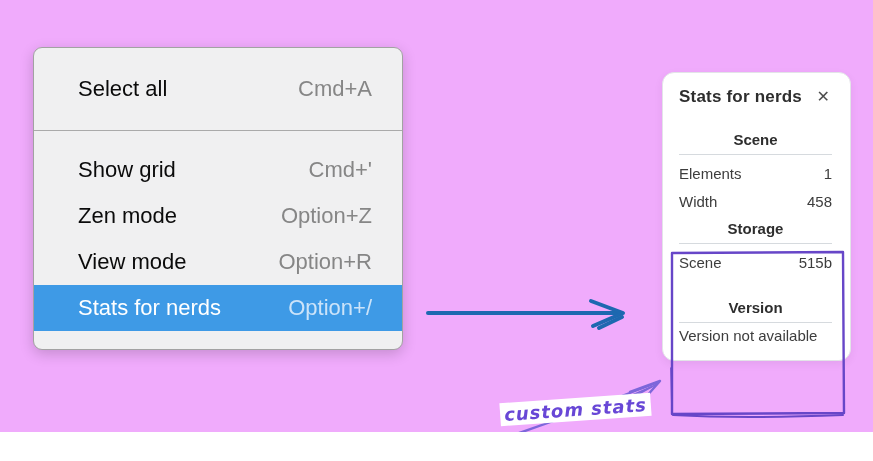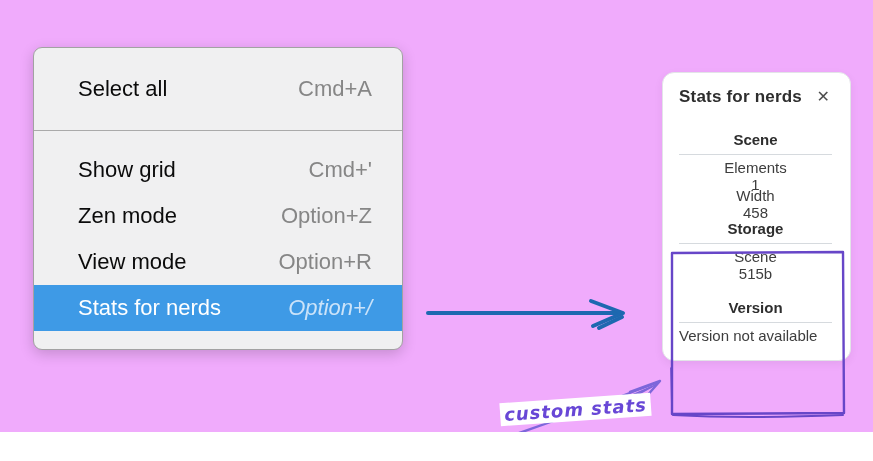--- a/index.html
+++ b/index.html
@@ -18,42 +18,42 @@
   }
   .menu-row {
     display:flex; justify-content:space-between; align-items:center;
     height:46px; padding:0 30px 0 44px; cursor:default;
   }
   .menu-row.first { height:82px; }
   .menu-divider { border-top:1.5px solid #aaaaaa; }
   .menu-group { padding:16px 0 18px;text-align:center; }
   .menu-shortcut { color:var(--menu_shortcut); }
   .menu-row.highlight { background:var(--menu_highlight); color:var(--menu_highlight_text); }
-  .menu-row.highlight .menu-shortcut { color:#cbe3f9;font-style:italic; }
+  .menu-row.highlight .menu-shortcut { color:#cbe3f9; }
 
   
   .blue-arrow { position:absolute; left:424px; top:297px; }
   .blue-arrow path { stroke:var(--arrow_blue); stroke-width:4; fill:none; stroke-linecap:round; stroke-linejoin:round; }
 
   
   .panel {
     position:absolute; left:662px; top:72px; width:189px;
     background:#ffffff; border:1px solid #e3e4e8; border-radius:12px;
     box-shadow:0 3px 10px rgba(0,0,0,0.06);
     padding:14px 18px 16px 16px; font-size:15px; color:#3d3d3d;
   }
   .panel-header { display:flex; justify-content:space-between; align-items:center; }
   .panel-title { font-weight:bold; font-size:17px; color:#2e2e2e; letter-spacing:0.2px; }
   .panel-close { font-size:16px; color:#4e4e4e; cursor:pointer; line-height:1; padding:2px; }
   .section-heading { text-align:center; font-weight:bold; color:#2e2e2e; font-size:15px; }
   .sec-scene .section-heading { margin-top:24px; }
   .sec-storage .section-heading { margin-top:5px; }
   .sec-version .section-heading { margin-top:23px; }
   .divider { border:none; border-top:1px solid #d6dade; margin:6px 0 4px; }
-  .stat-row { display:flex; align-items:center; height:28px;flex-direction:column; }
+  .stat-row { display:flex; justify-content:space-between; align-items:center; height:28px; }
   .stat-note { color:#3d3d3d; }
 
   
   .purple-box { position:absolute; left:666px; top:248px; }
   .purple-box path { stroke:var(--box_purple); fill:none; stroke-linecap:round; stroke-linejoin:round; }
   .annot-arrow { position:absolute; left:432px; top:370px; }
   .annot-arrow path { stroke:var(--annotation_arrow); fill:none; stroke-linecap:round; stroke-linejoin:round; }
   .annotation-label {
     position:absolute; left:500px; top:398px; transform:rotate(-4deg);
     color:var(--annotation_purple); background:#ffffff; padding:1px 4px;

